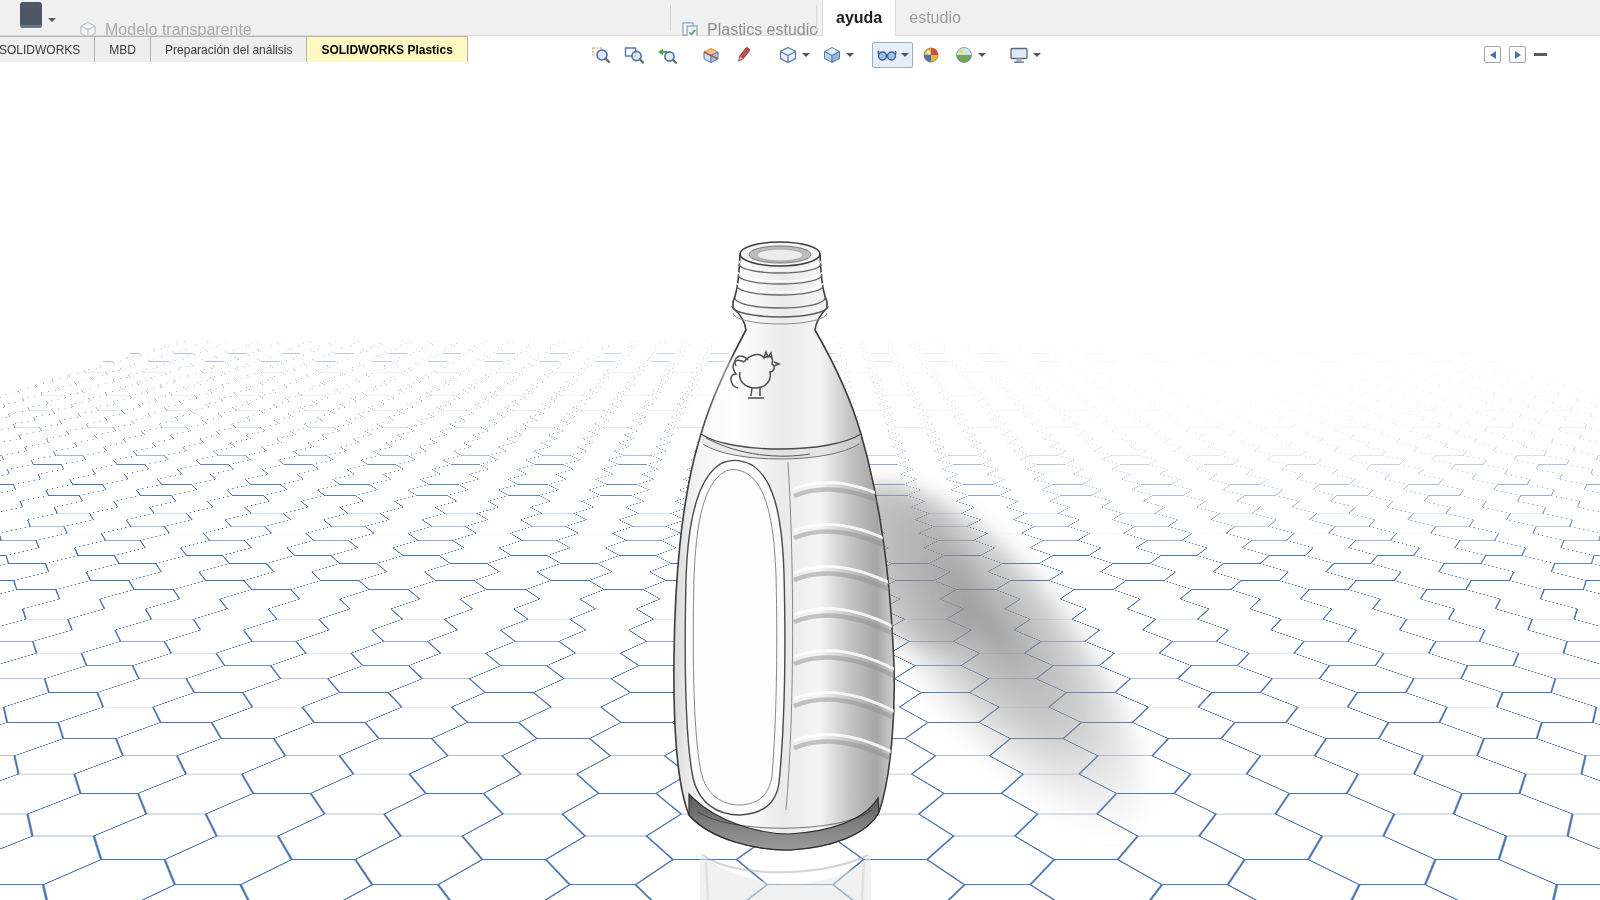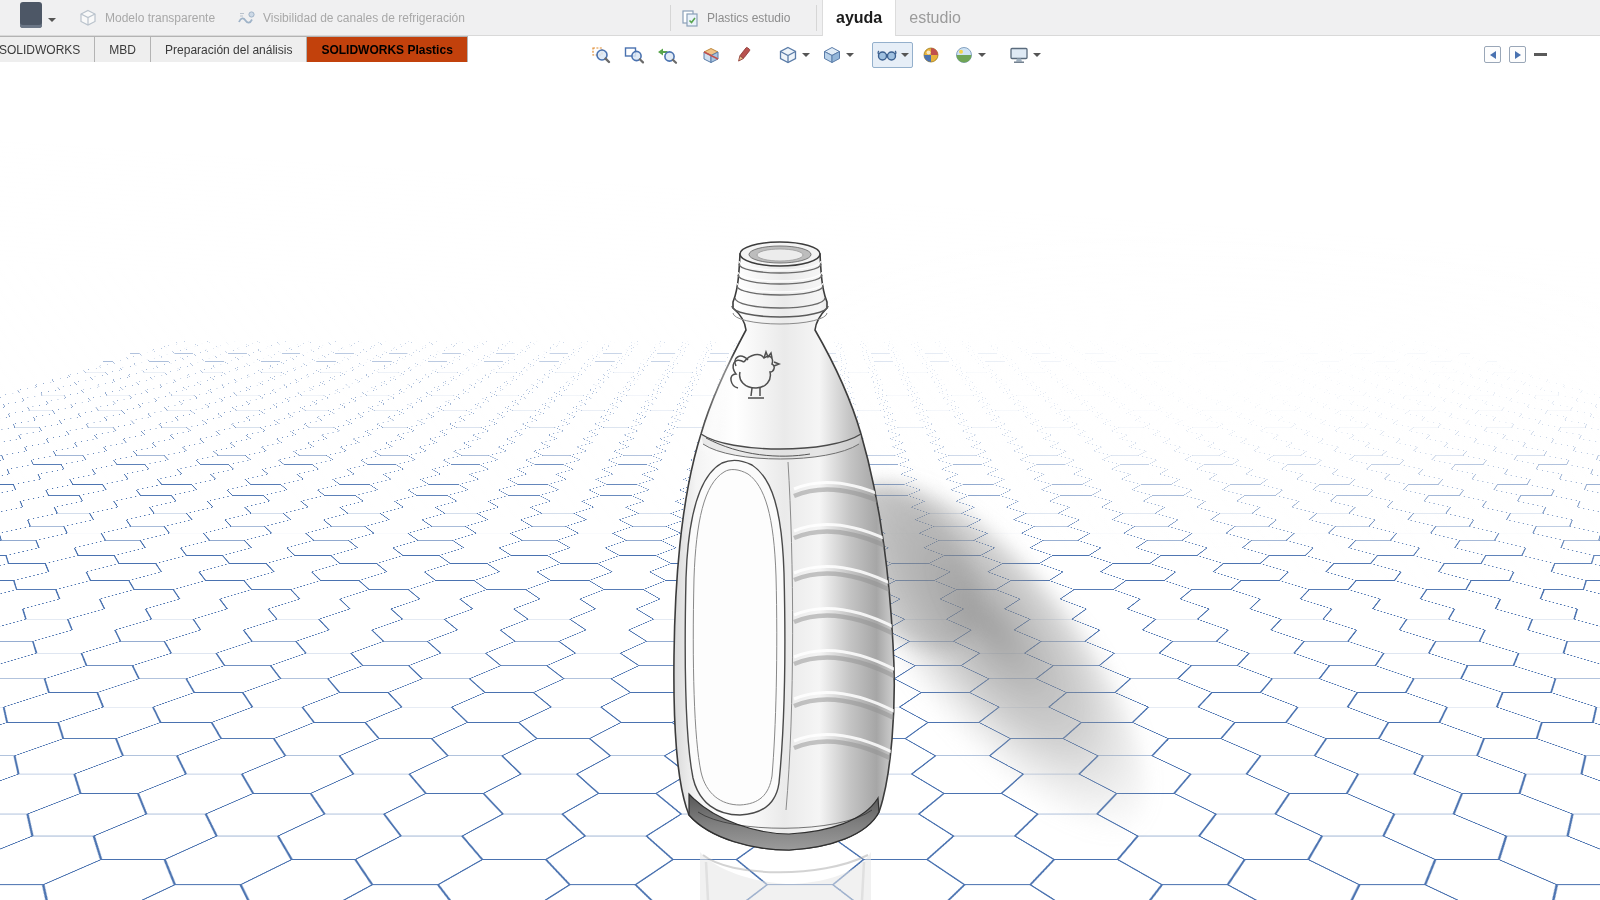--- a/index.html
+++ b/index.html
@@ -9,37 +9,37 @@
 
   
   .ribbon { position:absolute; top:0; left:0; width:1600px; height:36px;
             background:#f0f0f1; border-bottom:1px solid #d9d9d9; z-index:30; }
   .ribbon-overflow { position:absolute; left:20px; top:2px; display:flex; align-items:flex-end; gap:6px; }
   .dark-icon { display:inline-block; width:22px; height:26px; background:#4d5766; border-radius:3px;
                box-shadow:inset 0 -3px 0 #6b7686; }
   .caret { display:inline-block; width:0; height:0; border-left:4px solid transparent;
            border-right:4px solid transparent; border-top:4.5px solid #555; }
   .caret.low { margin-bottom:6px; }
-  .ribbon-item { position:absolute; top:0; height:36px; display:flex; align-items:center; gap:7px;
-                 font-size:12px; color:#8d8d8d; white-space:nowrap; }
+  .ribbon-item { position:absolute; top:12px; height:36px; display:flex; align-items:center; gap:7px;
+                 font-size:16px; color:#8d8d8d; white-space:nowrap; }
   .ribbon-item.disabled { color:#a8a8a8; }
   .ric { display:inline-flex; width:20px; height:20px; }
   .vsep { position:absolute; top:5px; width:1px; height:26px; background:#d6d6d6; }
   .menu-tabs { position:absolute; left:822px; top:0; height:36px; display:flex; }
   .menu-tab { height:36px; display:flex; align-items:center; padding:0 13px; font-size:16px; color:#9b9b9b; }
   .menu-tab.active { background:#fff; color:#1c1c1c; font-weight:bold;
                      border-left:1px solid #dcdcdc; border-right:1px solid #dcdcdc; }
 
   
   .tabbar { position:absolute; top:36px; left:0; width:1588px; height:26px; background:#fff; z-index:30;
             display:flex; align-items:stretch; }
   .ctab { display:inline-flex; align-items:center; padding:0 14px; font-size:12px; color:#3a3a3a;
           background:#eeeeee; border:1px solid #b3b3b3; border-bottom:none; margin-right:-1px; }
   .ctab.first { margin-left:-16px; }
-  .ctab.active { background:#c2410c; color:#000; font-weight:bold; }
+  .ctab.active { background:#fef9c3; color:#000; font-weight:bold; }
 
   
   .viewport { position:absolute; top:62px; left:0; width:1600px; height:838px; background:#fff; overflow:hidden; }
   .floor-persp { position:absolute; inset:0; perspective:1400px; perspective-origin:50% 100%; }
   .floor { position:absolute; left:50%; top:-5020px; width:6000px; height:6000px; margin-left:-3000px;
            transform-origin:50% 100%; transform:rotateX(62deg); }
   .floor-fade { position:absolute; inset:0; pointer-events:none;
     background:
       radial-gradient(ellipse 700px 260px at 76% 38%, rgba(255,255,255,.95) 0%, rgba(255,255,255,0) 65%),
       linear-gradient(184deg, #ffffff 20%, rgba(255,255,255,.9) 33%, rgba(255,255,255,0) 56%); }
@@ -73,30 +73,20 @@
   <div class="ribbon-item disabled" style="left:78px">
     <span class="ric">
       <svg width="20" height="20" viewBox="0 0 20 20">
           <path d="M10,2.5 L17,6 V13.5 L10,17 L3,13.5 V6 Z" fill="rgba(255,255,255,.6)" stroke="#b9c2cc" stroke-width="1.2"></path>
           <path d="M3,6 L10,9.5 L17,6 M10,9.5 V17" fill="none" stroke="#b9c2cc" stroke-width="1.2"></path>
         </svg>
     </span>
     <span>Modelo transparente</span>
   </div>
 
-  <div class="ribbon-item disabled" style="left:236px">
-    <span class="ric">
-      <svg width="20" height="20" viewBox="0 0 20 20">
-          <path d="M3,14 C5,9.5 7.5,9.5 9.5,12.5 C11.5,15.5 14,15.5 16,11.5" fill="none" stroke="#9fb3c8" stroke-width="1.8"></path>
-          <circle cx="15.5" cy="6.5" r="2.6" fill="#cdd9e6" stroke="#9fb3c8" stroke-width="1"></circle>
-          <path d="M4,5.5 h4 M4,8 h3" stroke="#b9c2cc" stroke-width="1.2"></path>
-        </svg>
-    </span>
-    <span>Visibilidad de canales de refrigeración</span>
-  </div>
 
   <div class="vsep" style="left:670px"></div>
 
   <div class="ribbon-item" style="left:680px">
     <span class="ric">
       <svg width="20" height="20" viewBox="0 0 20 20">
           <rect x="3" y="3" width="10" height="12" fill="#ffffff" stroke="#8aa0b8" stroke-width="1.2"></rect>
           <rect x="7" y="6" width="10" height="12" fill="#eaf2fa" stroke="#8aa0b8" stroke-width="1.2"></rect>
           <path d="M9.5,12.5 l2,2 3.5,-4.5" stroke="#58a44c" stroke-width="1.6" fill="none"></path>
         </svg>

